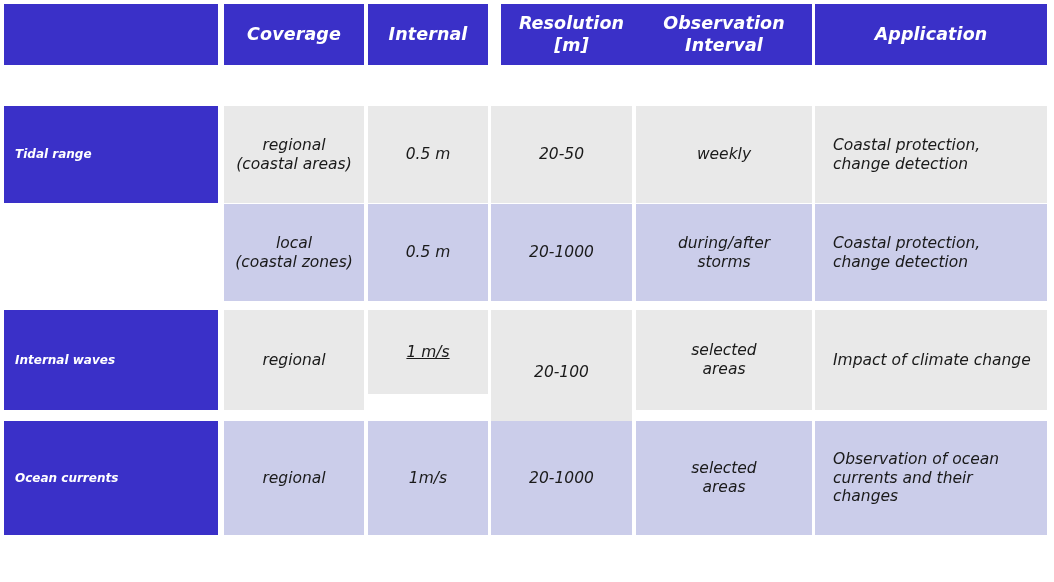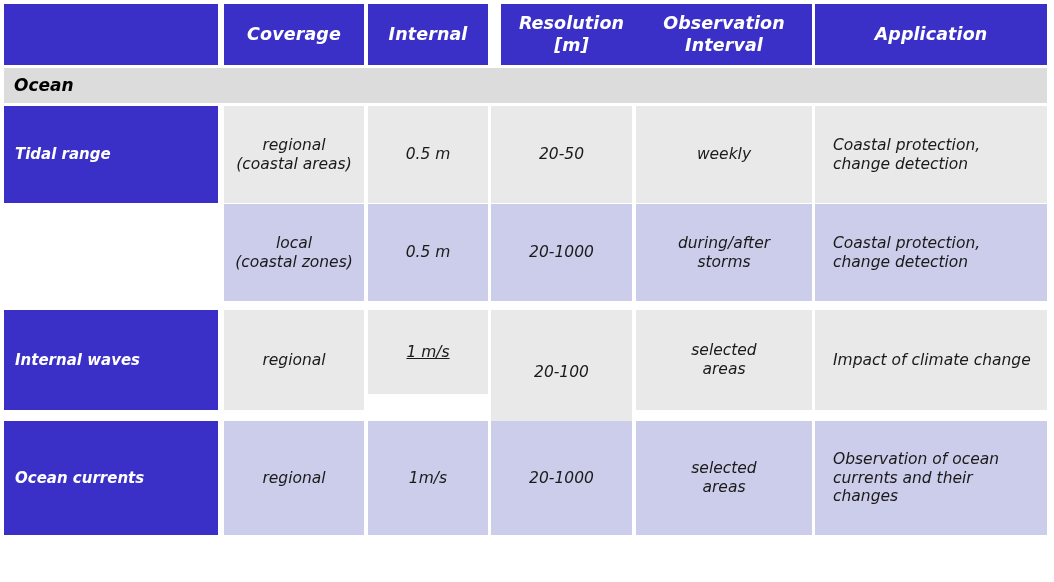--- a/index.html
+++ b/index.html
@@ -53,21 +53,21 @@
     justify-content: flex-start;
     text-align: left;
     padding-left: 10px;
   }
 
   
   .label-cell {
     background: #3a30c8;
     color: #ffffff;
     font-weight: bold;
-    font-size: 15px;
+    font-size: 12px;
     justify-content: flex-start;
     text-align: left;
     padding-left: 11px;
   }
 
   
   .data-cell {
     color: #1a1a1a;
     font-weight: normal;
     font-size: 15.5px;
@@ -94,21 +94,20 @@
 
   <div class="cell hdr" style="left:368px; top:4px; width:120px; height:61px;">Internal</div>
 
   <div class="cell hdr" style="left:491px; top:4px; width:141px; height:61px;margin-left:10px;">Resolution [m]</div>
 
   <div class="cell hdr" style="left:636px; top:4px; width:176px; height:61px;">Observation
 Interval</div>
 
   <div class="cell hdr" style="left:815px; top:4px; width:232px; height:61px;">Application</div>
 
-  <div class="cell band" style="left:4px; top:68px; width:1043px; height:35px;">Ocean</div>
 
   <div class="cell label-cell" style="left:4px;  top:106px; width:214px; height:97px;">Tidal range</div>
 
   <div class="cell data-cell tone-a" style="left:224px; top:106px; width:140px; height:97px;">regional
 (coastal areas)</div>
 
   <div class="cell data-cell tone-a" style="left:368px; top:106px; width:120px; height:97px;">0.5 m</div>
 
   <div class="cell data-cell tone-a" style="left:491px; top:106px; width:141px; height:97px;">20-50</div>
 

